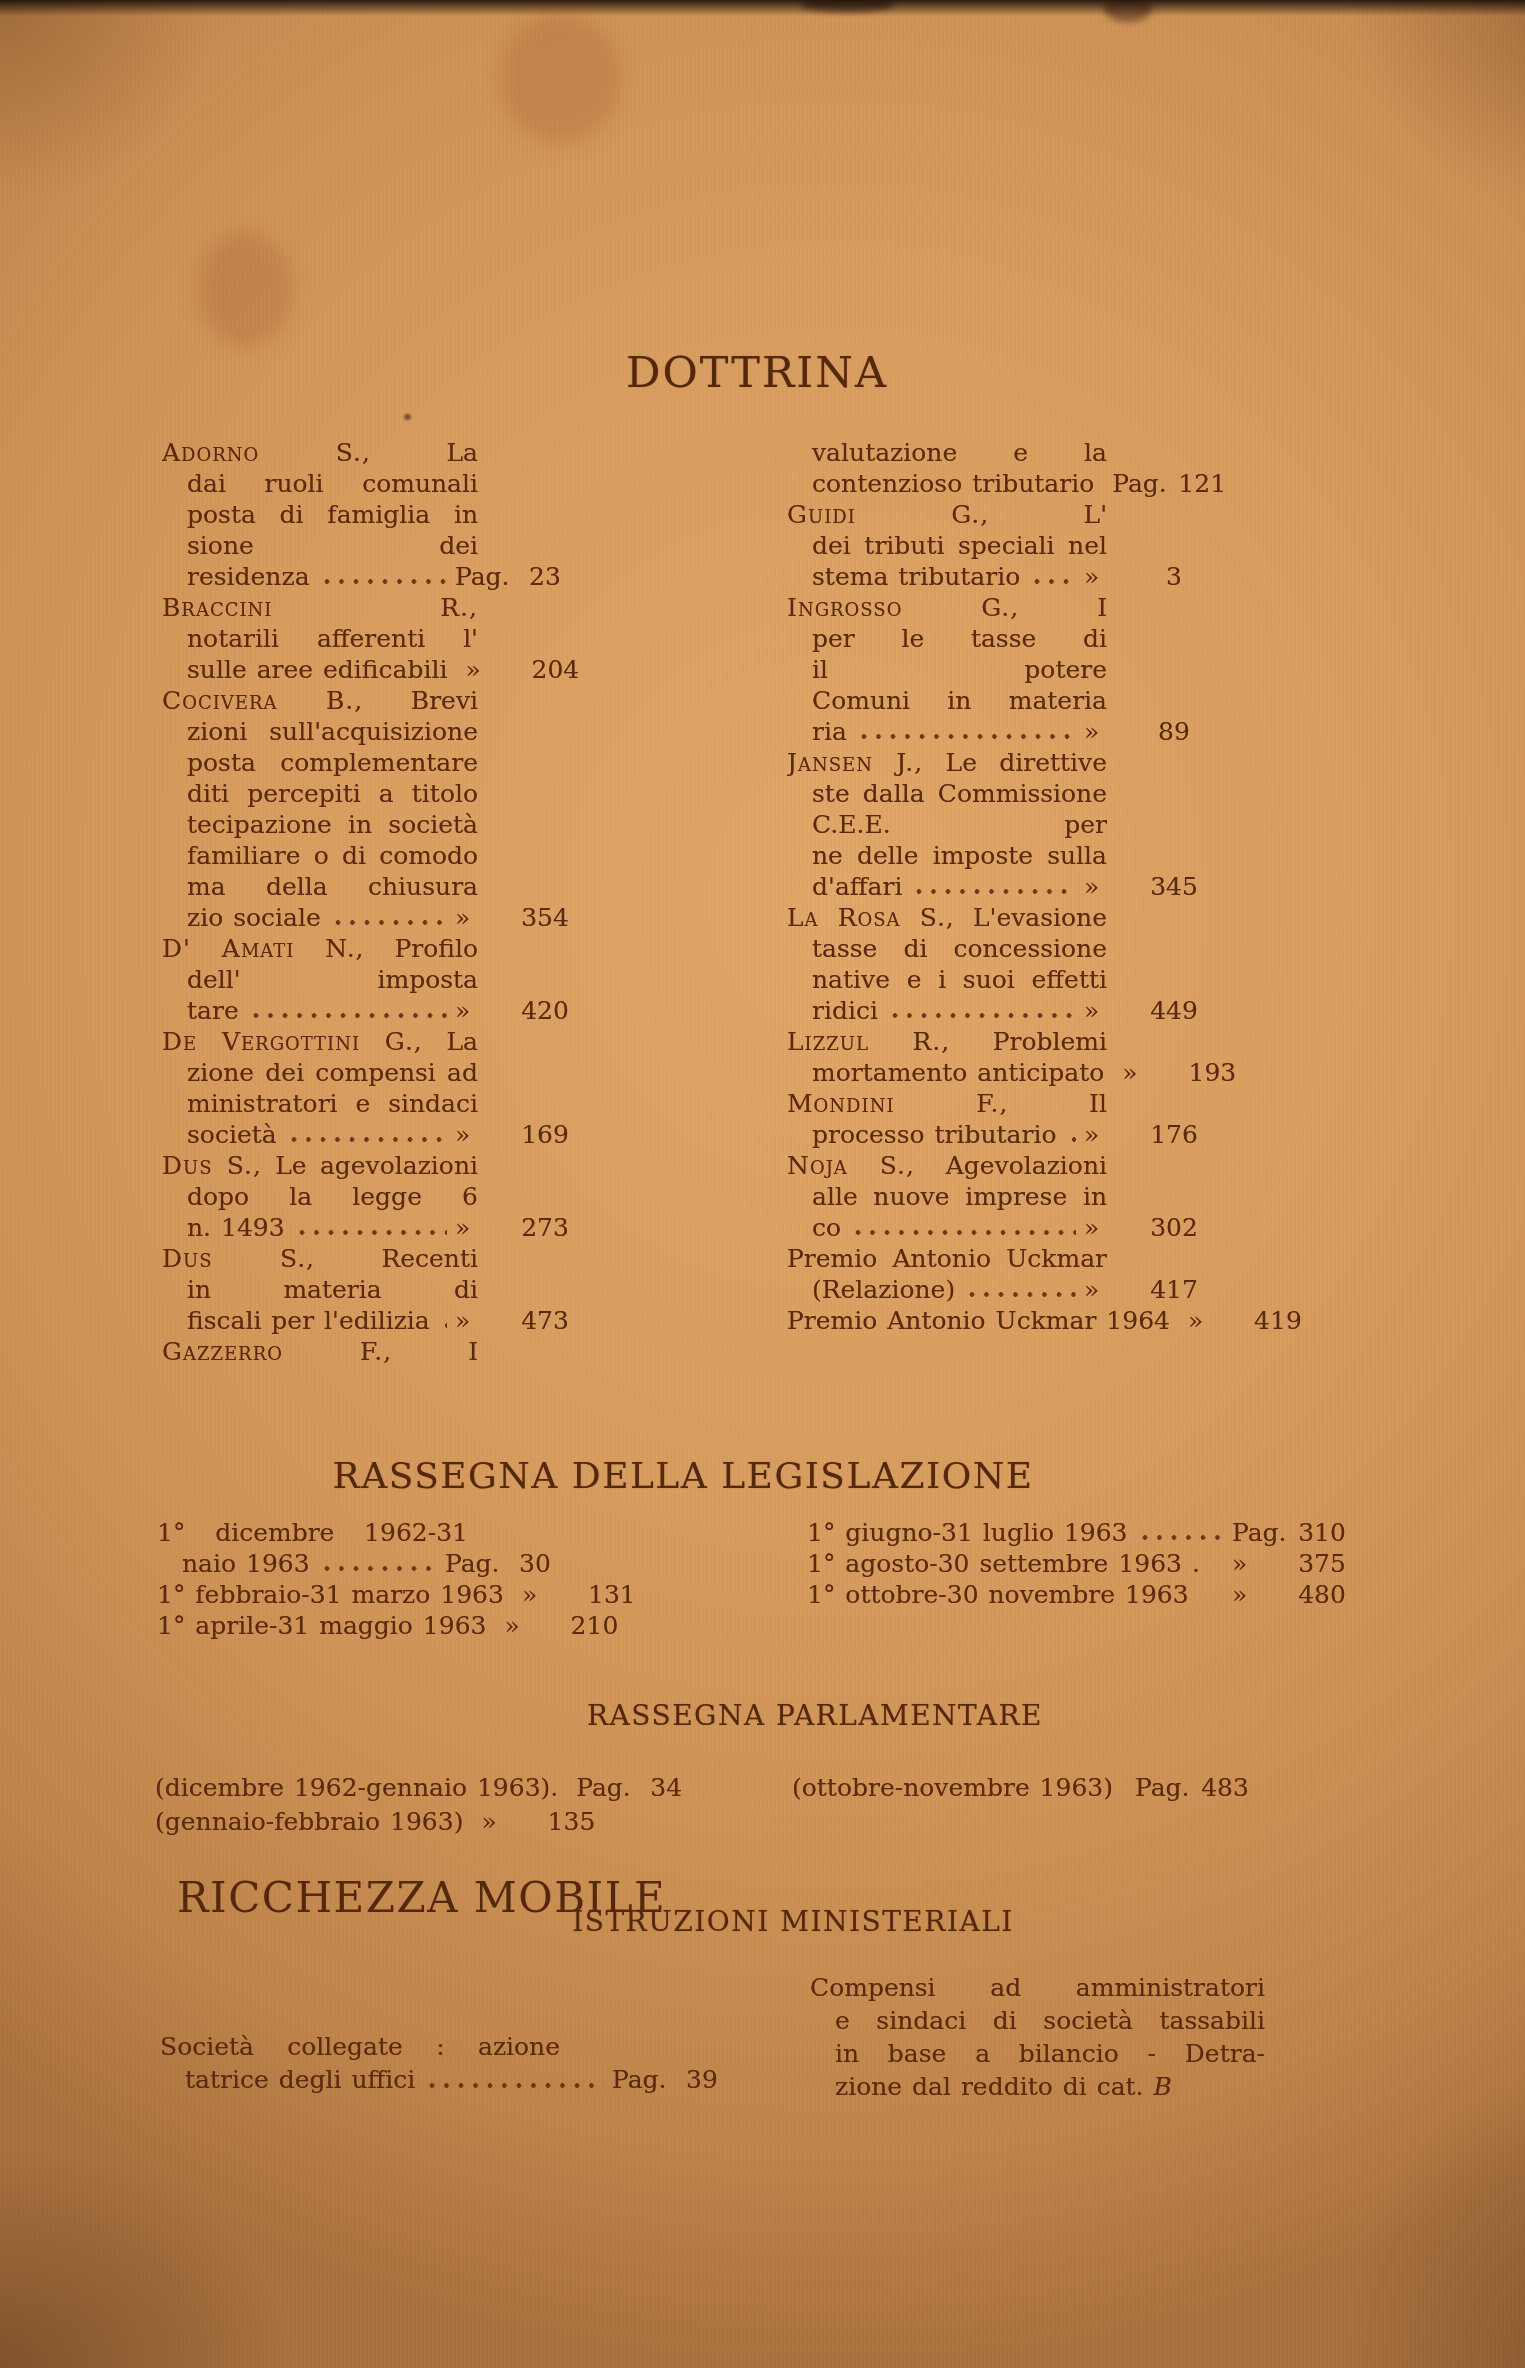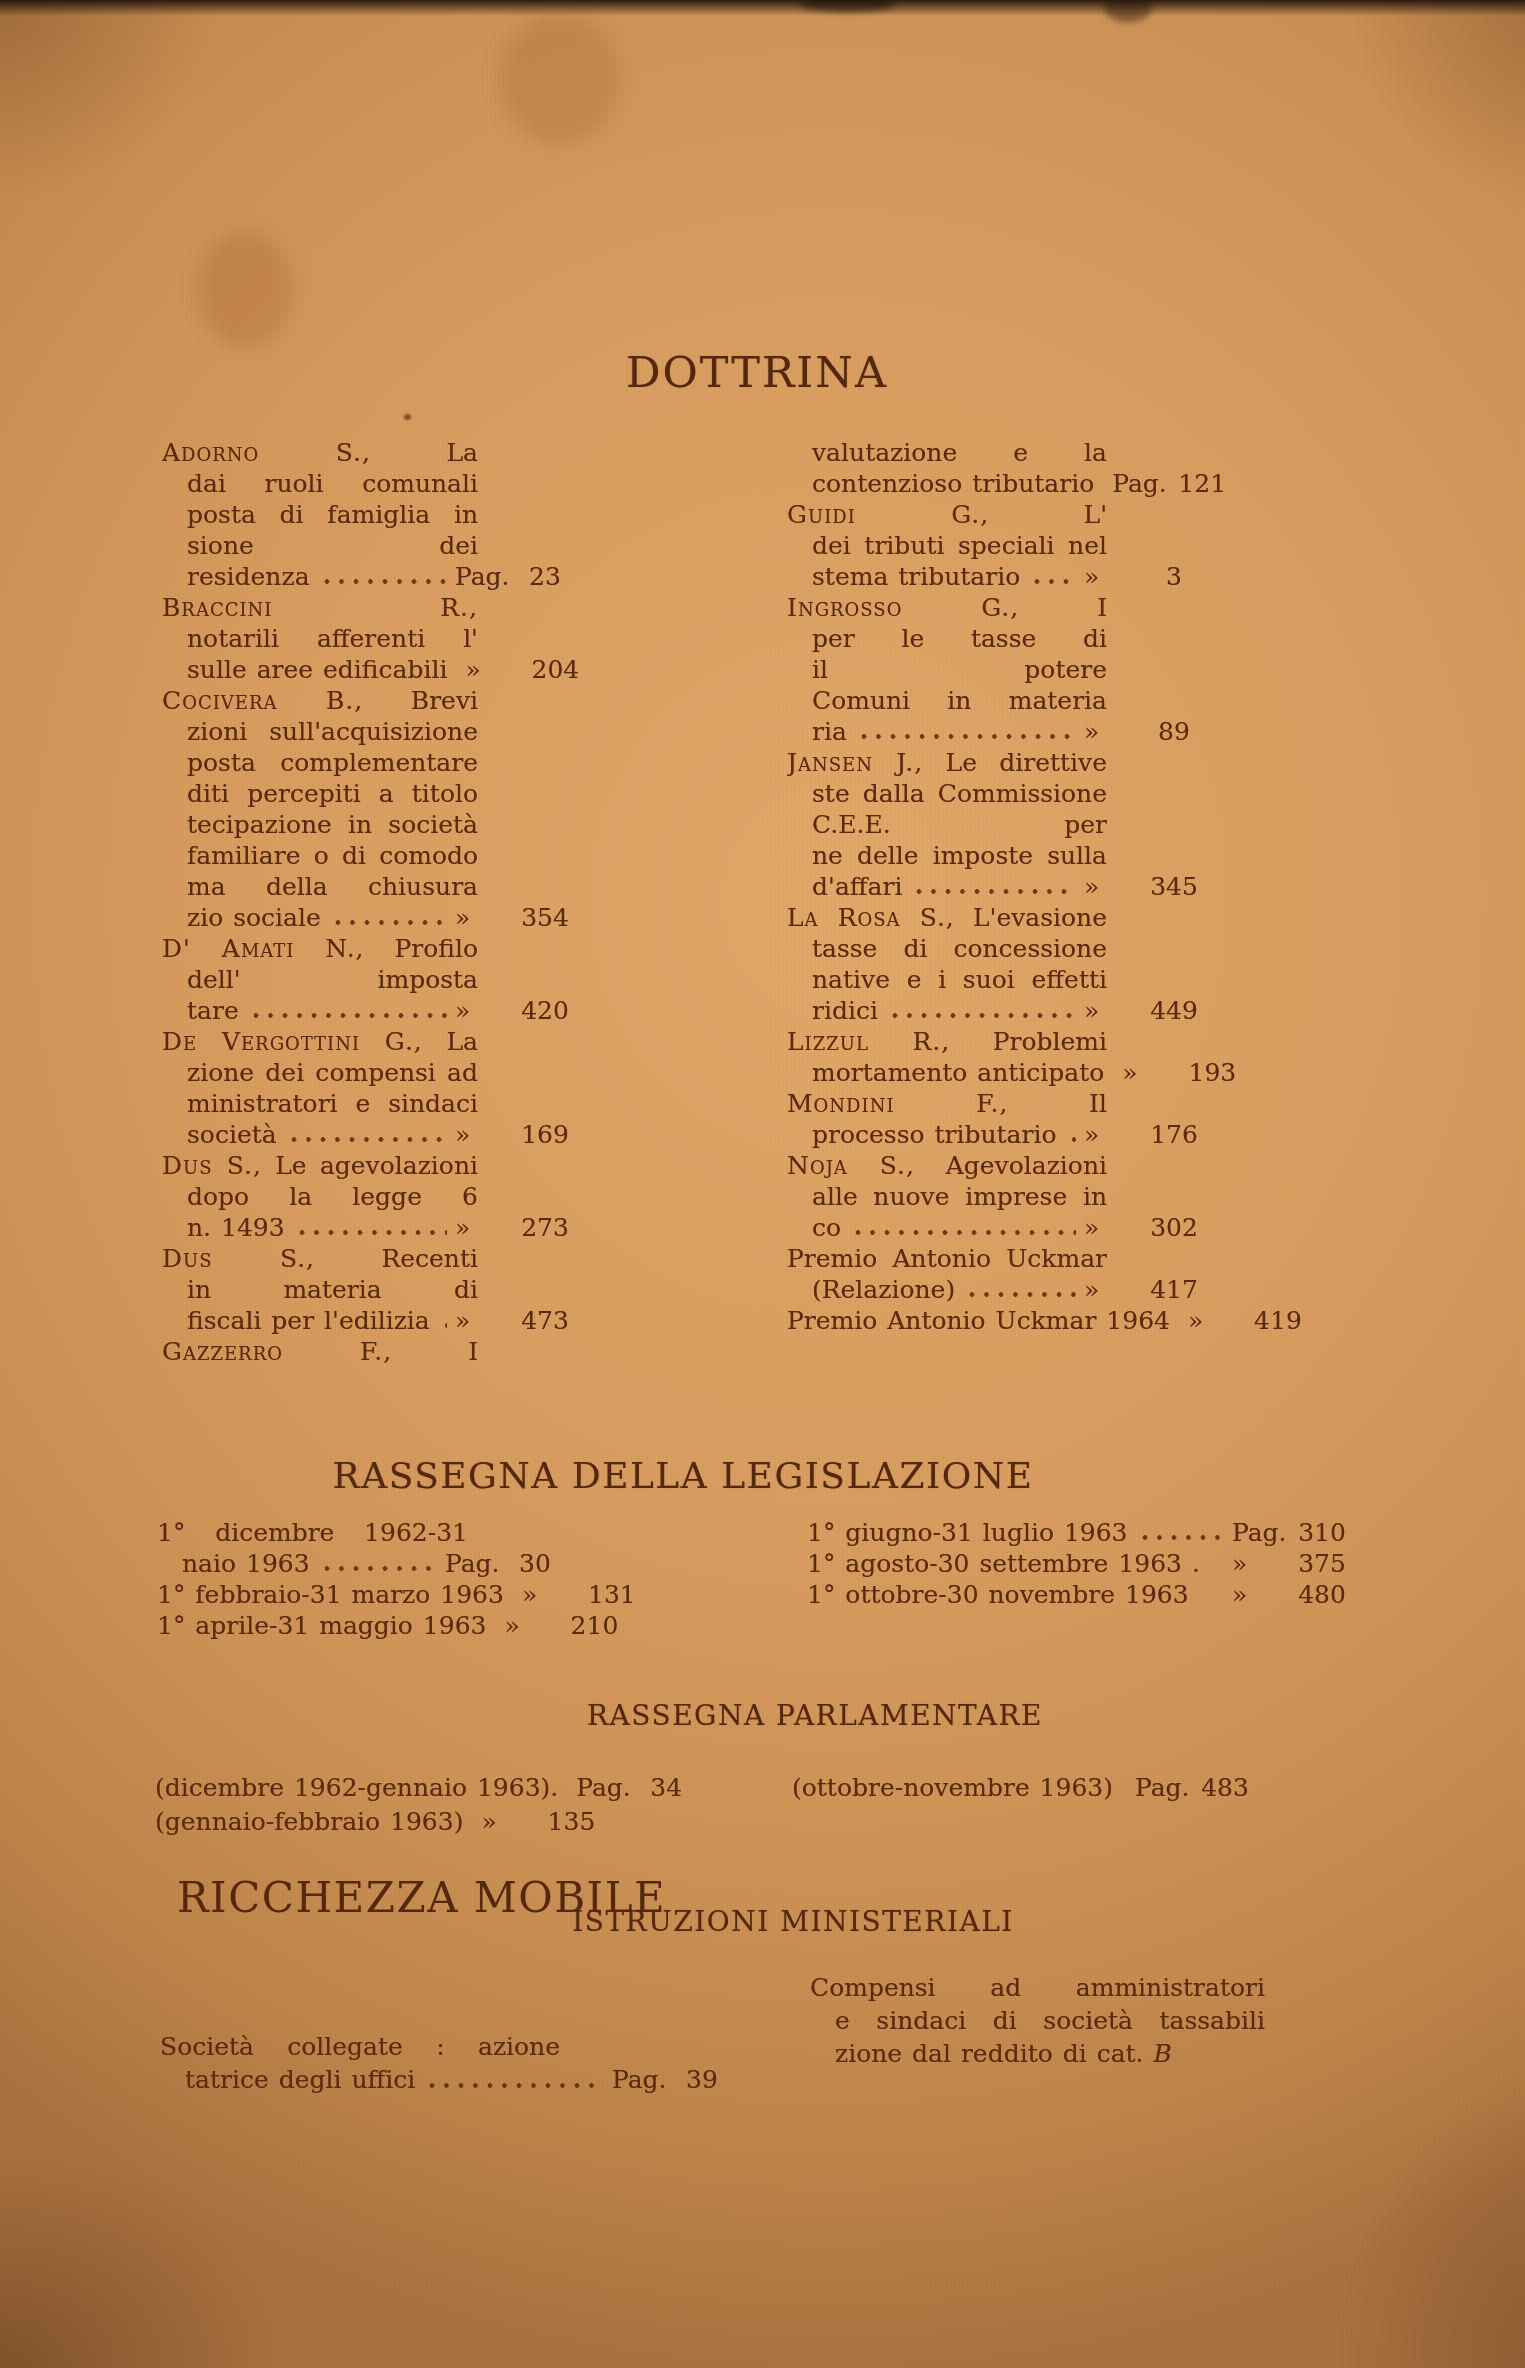--- a/index.html
+++ b/index.html
@@ -304,15 +304,16 @@
       <div class="ln ind has-num">
         <span class="txt">tatrice degli uffici</span>
         <span class="fill dots"></span>
         <span class="lab">Pag.</span>
         <span class="num">39</span>
       </div>
     </div>
   <div class="col" id="i-right">
       <div class="ln jl"><span class="txt">Compensi ad amministratori</span></div>
       <div class="ln ind jl"><span class="txt">e sindaci di società tassabili</span></div>
+      <div class="ln ind jl"><span class="txt">in base a bilancio - Detra-</span></div>
       <div class="ln ind"><span class="txt">zione dal reddito di cat. <i>B</i></span></div>
     </div>
 </div>
 
 </body></html>

